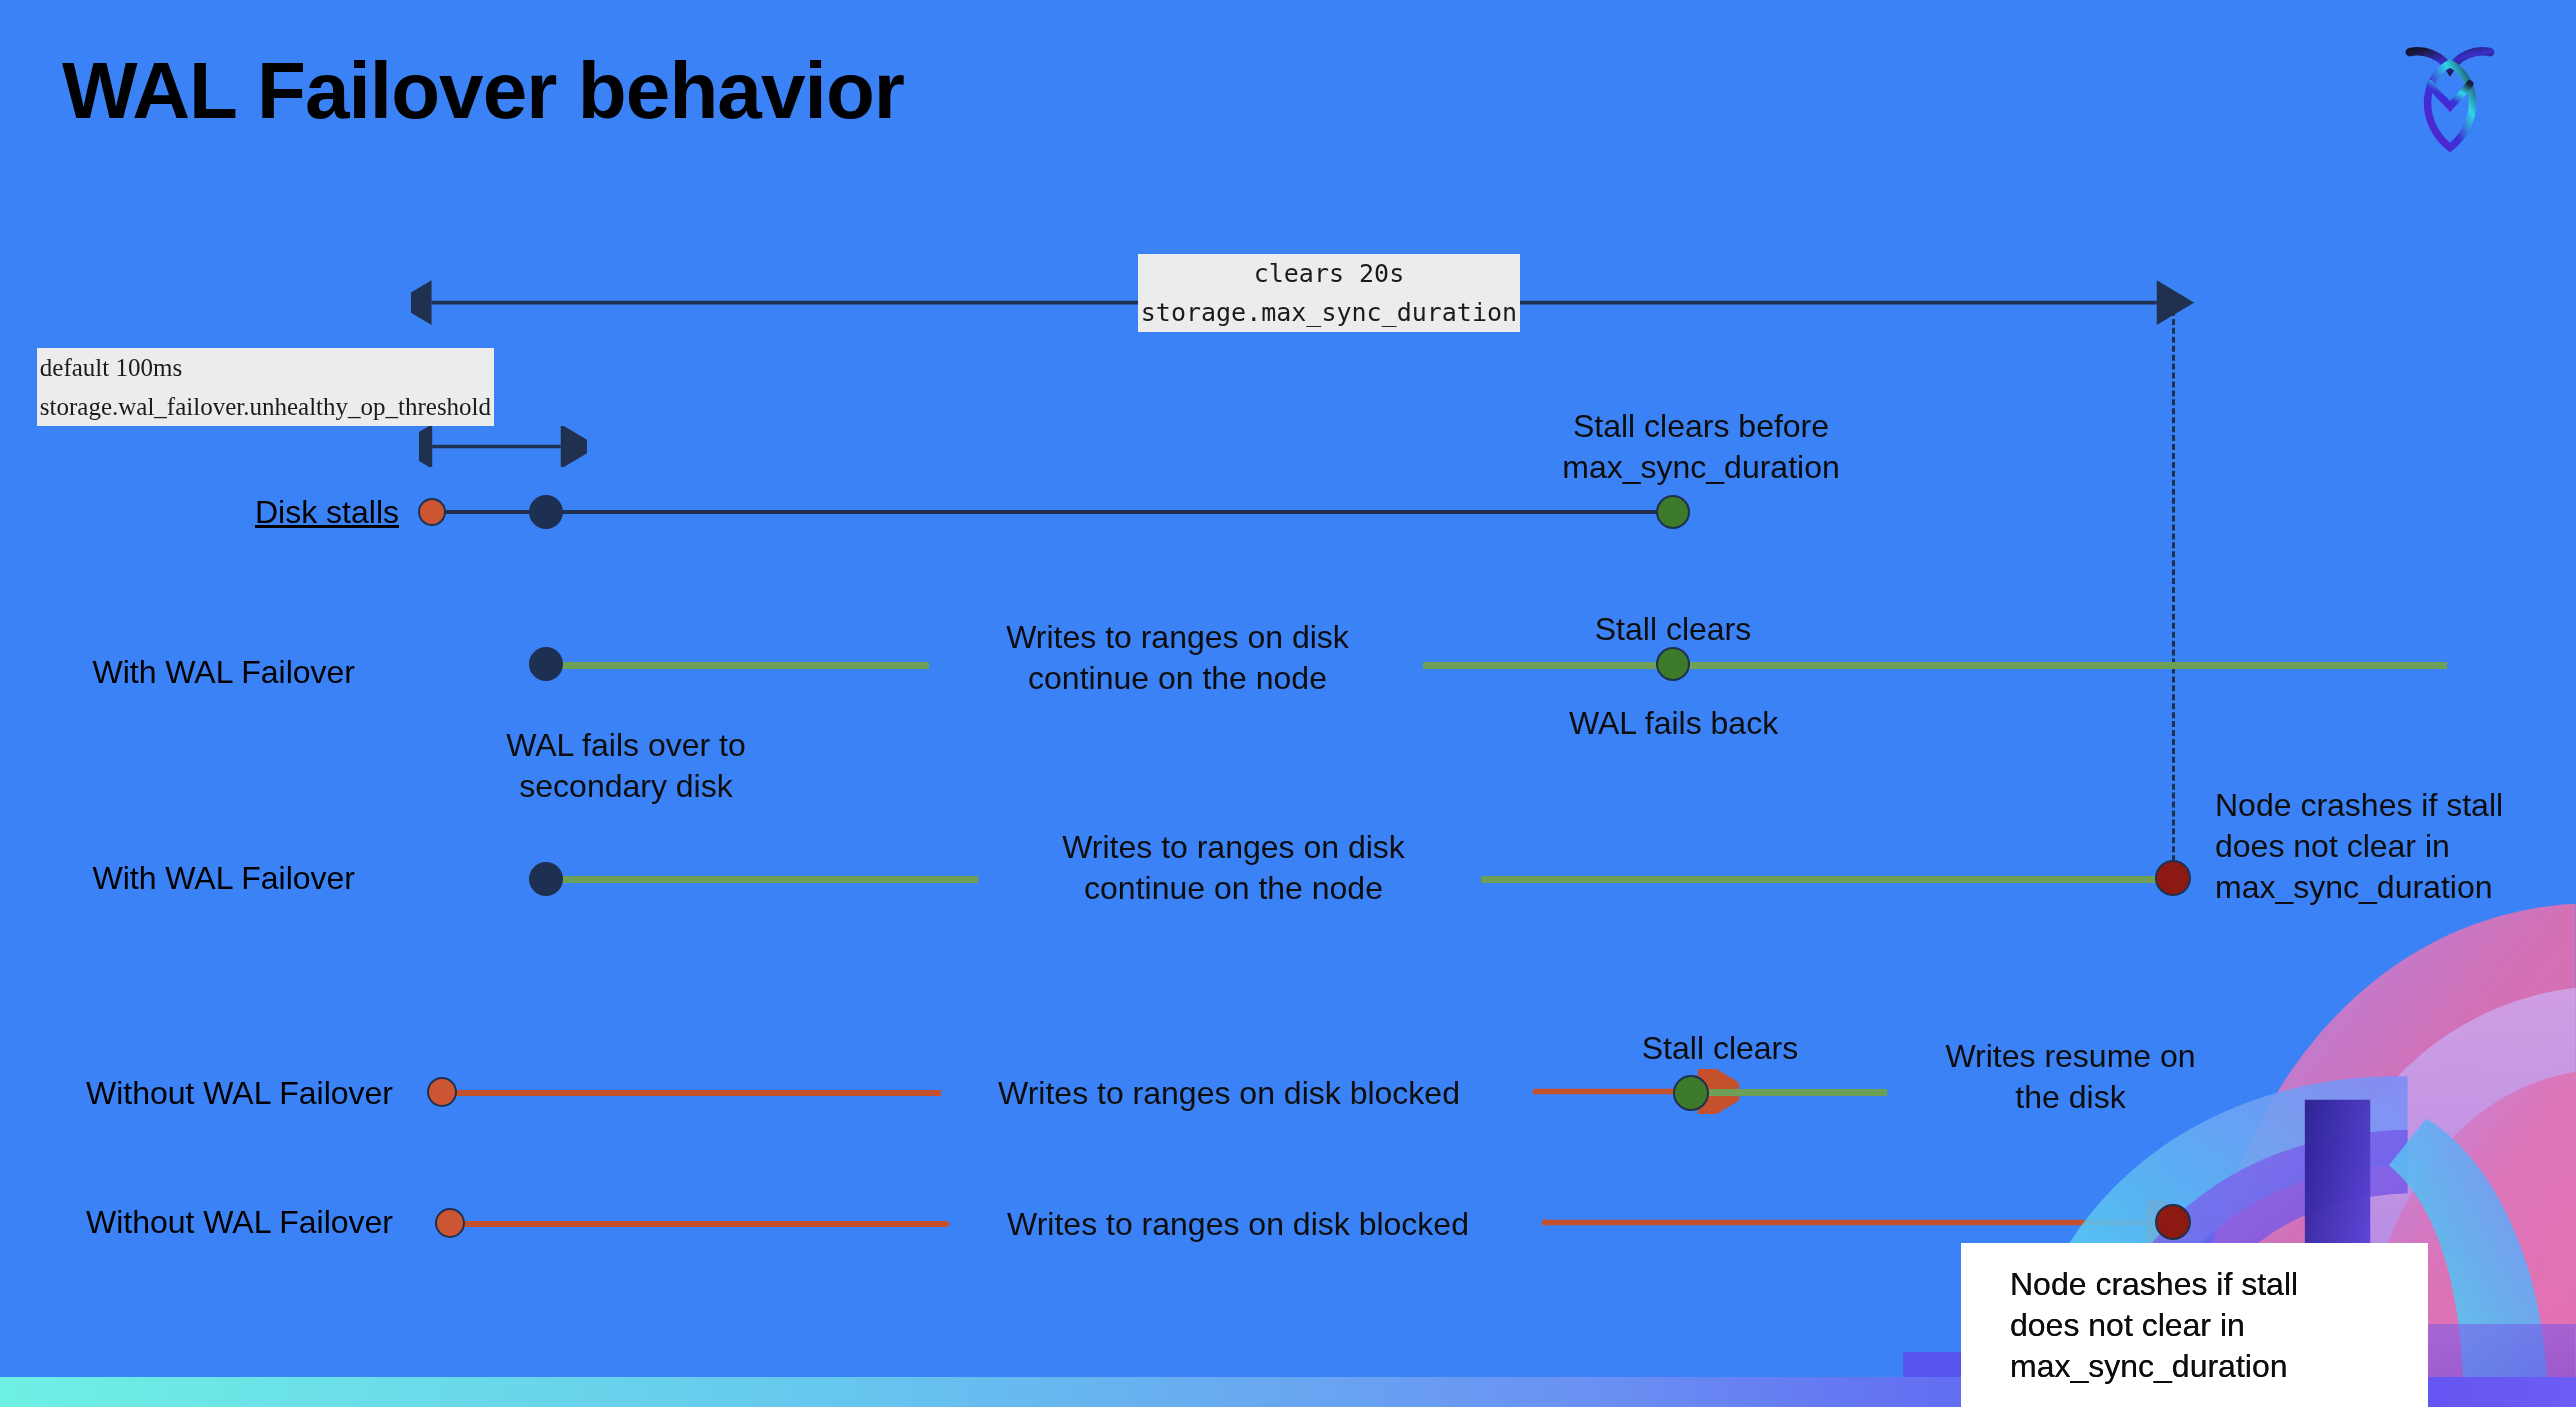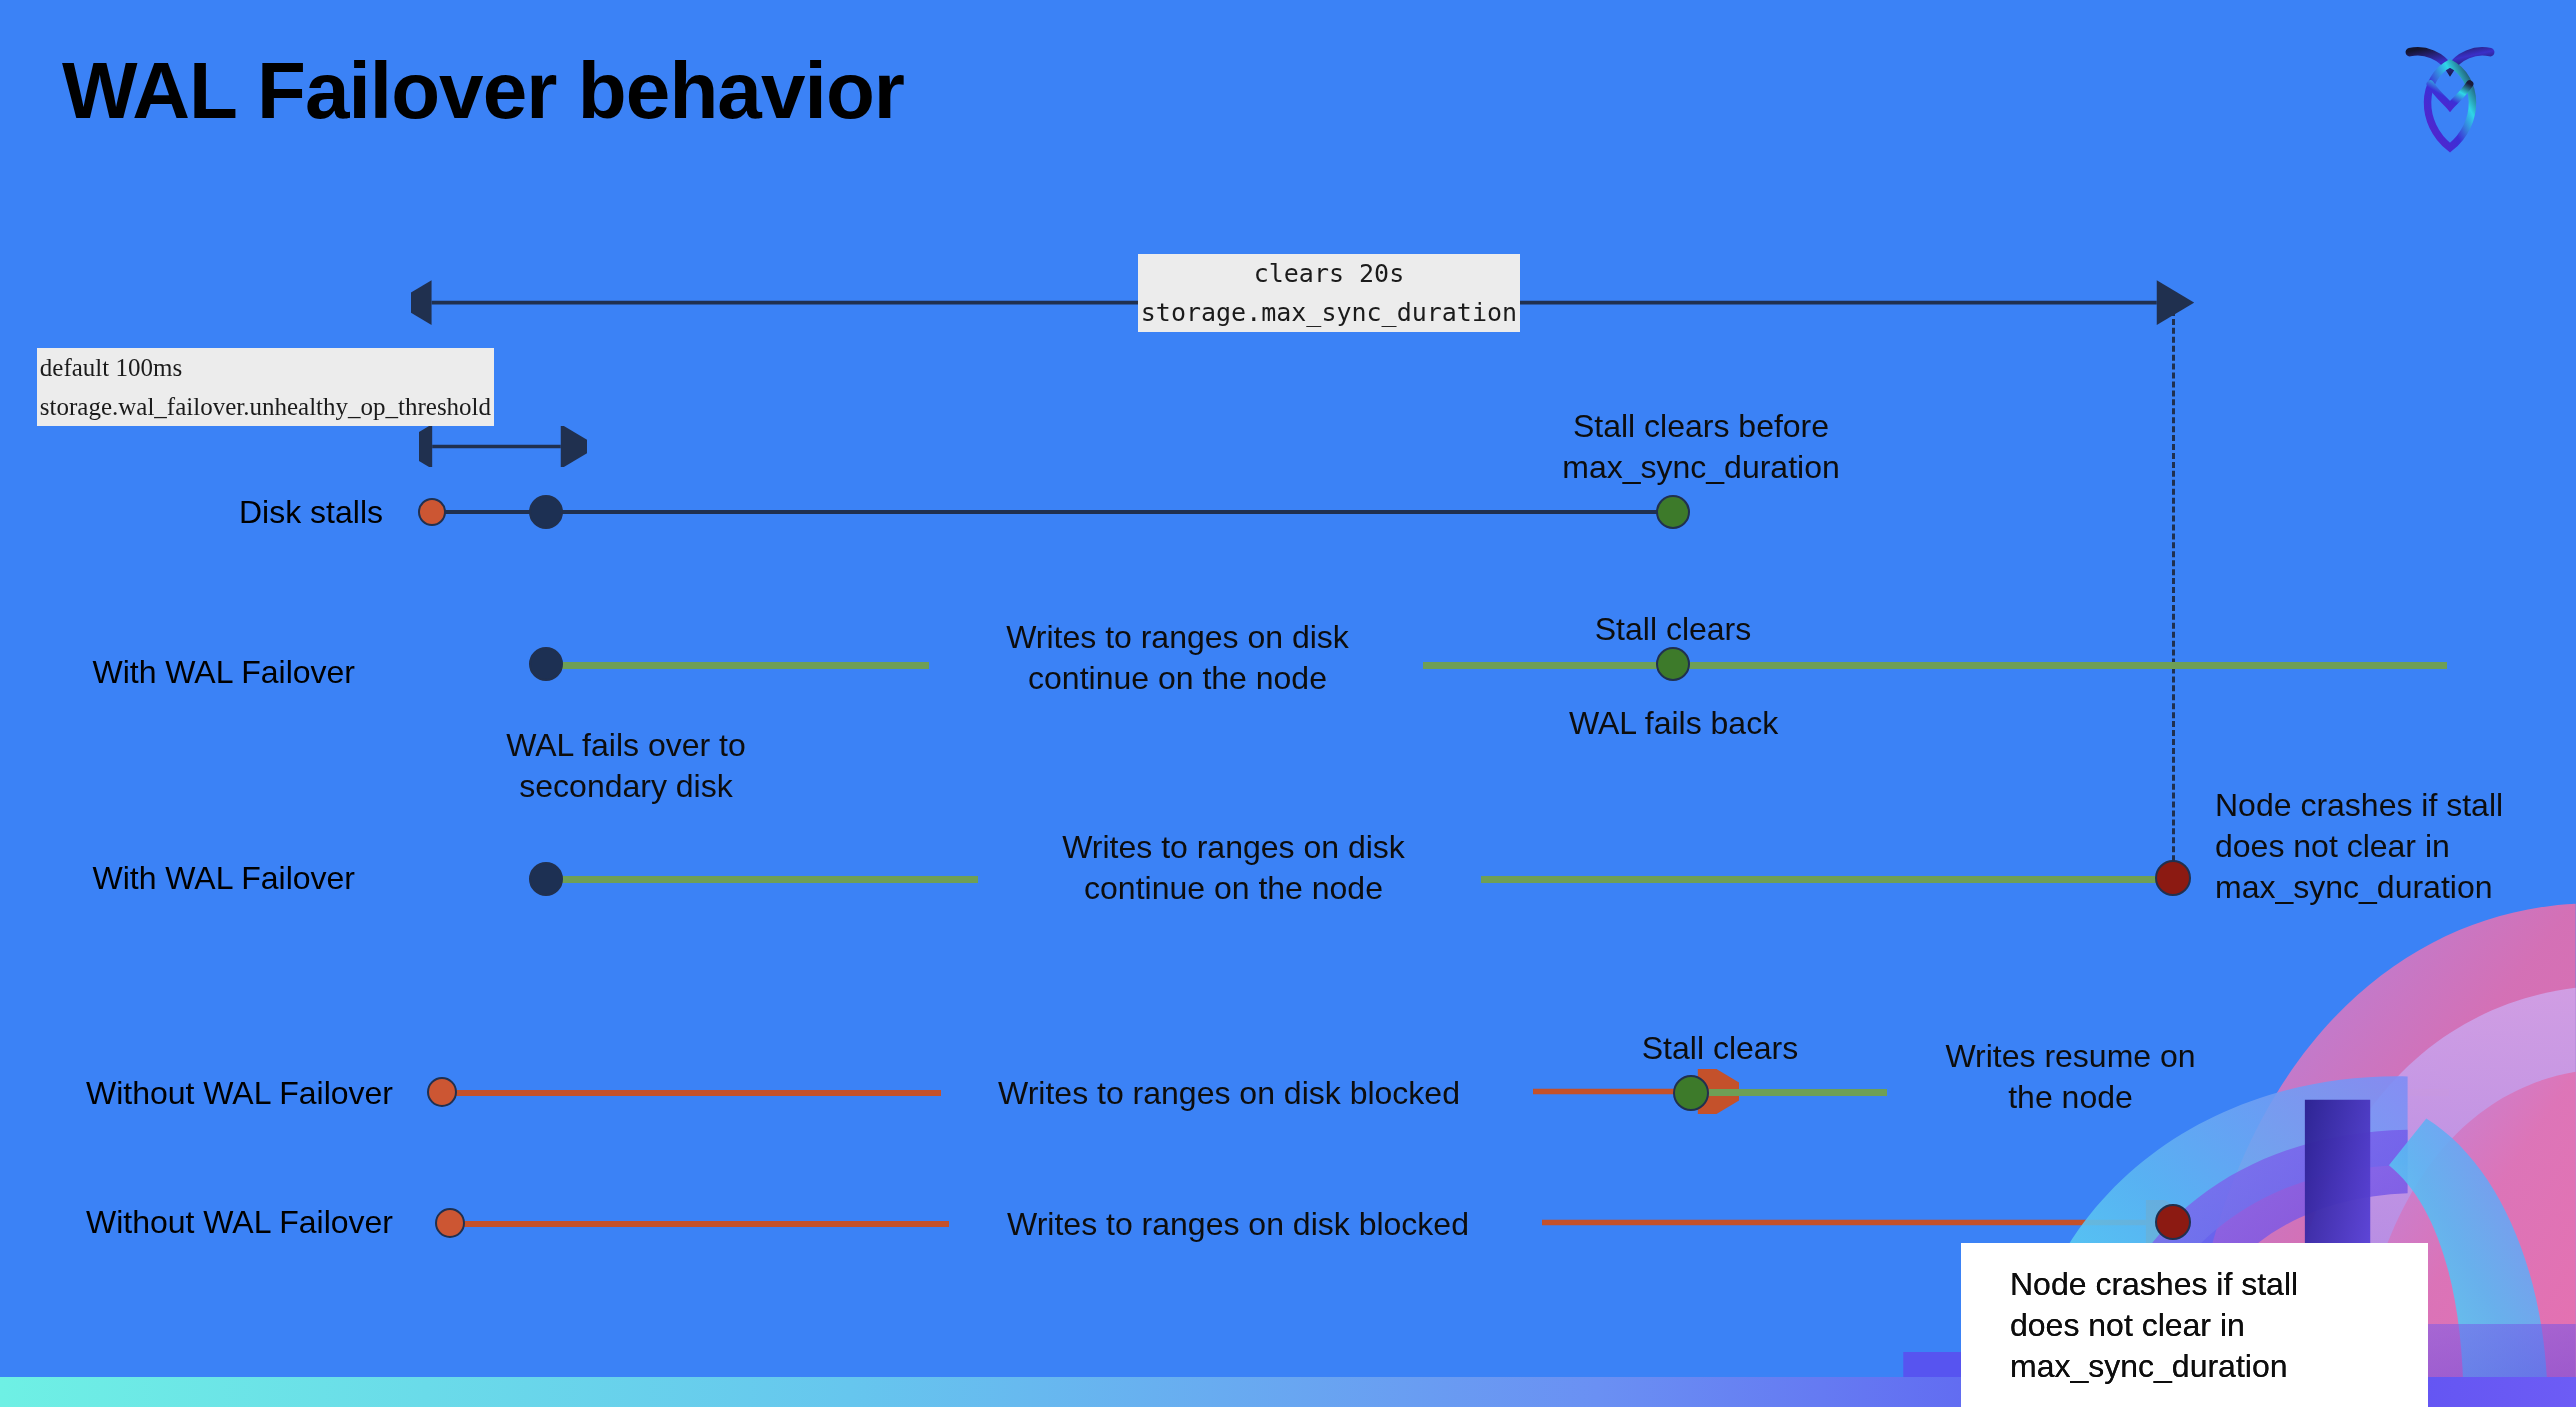--- a/index.html
+++ b/index.html
@@ -195,21 +195,21 @@
     <span class="l1">default 100ms</span>
     <span class="l2">storage.wal_failover.unhealthy_op_threshold</span>
   </div>
 
   <svg style="position:absolute;left:419px;top:426px;width:168px;height:41px;" viewBox="0 0 180 44" width="168" height="41">
     <line x1="14" y1="22" x2="152" y2="22" stroke="#20304f" stroke-width="4" marker-start="url(#arrL)" marker-end="url(#arrR)"></line>
   </svg>
 
   <div id="dash-vert"></div>
 
-  <div class="row-label" style="left:0px;top:494px;width:383px;">Disk stalls</div>
+  <div class="row-label" style="left:16px;top:494px;width:383px;text-decoration:underline;">Disk stalls</div>
 
   <div class="hline navy-line" style="left:432px;top:510px;width:1243px;"></div>
 
   <div class="dot dot-orange" style="left:418px;top:498px;width:28px;height:28px;"></div>
   <div class="dot dot-navy" style="left:529px;top:495px;width:34px;height:34px;"></div>
   <div class="dot dot-green" style="left:1656px;top:495px;width:34px;height:34px;"></div>
 
   <div class="callout" style="left:1533px;top:406px;width:336px;text-align:center;">
     <div>Stall clears before</div>
     <div>max_sync_duration</div>
@@ -276,21 +276,21 @@
 
   <div class="hline green-line" style="left:1709px;top:1089px;width:178px;"></div>
   <div class="hline green-line" style="left:2290px;top:1089px;width:159px;"></div>
 
   <div class="callout" style="left:944px;top:1073px;width:570px;">Writes to ranges on disk  blocked</div>
 
   <div class="callout" style="left:1580px;top:1028px;width:280px;">Stall clears</div>
 
   <div class="callout" style="left:1907px;top:1036px;width:327px;">
     <div>Writes resume on</div>
-    <div>the node</div>
+    <div>the disk</div>
   </div>
 
   <div class="row-label" style="left:0px;top:1204px;width:393px;">Without WAL Failover</div>
 
   <div class="hline red-line" style="left:458px;top:1221px;width:491px;"></div>
 
   <svg style="position:absolute;left:1542px;top:1200px;width:645px;height:45px;" viewBox="0 0 690 48" width="645" height="45">
     <line x1="0" y1="24" x2="646" y2="24" stroke="#c4512b" stroke-width="6" marker-end="url(#arrRed)"></line>
   </svg>
 

